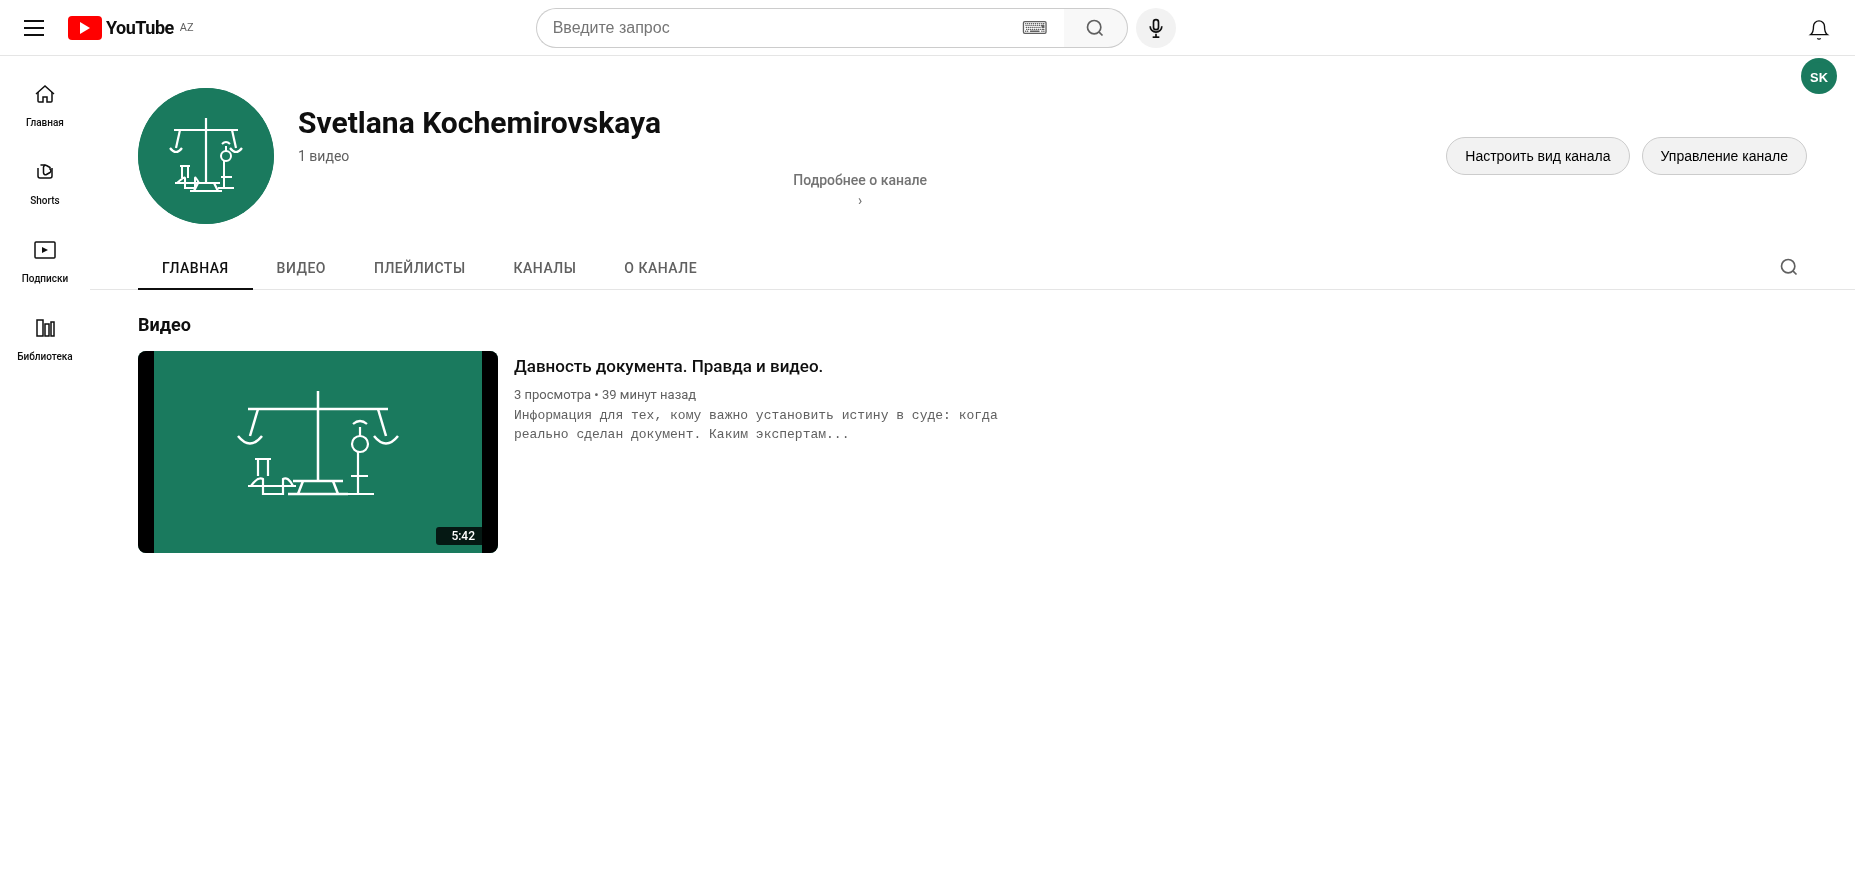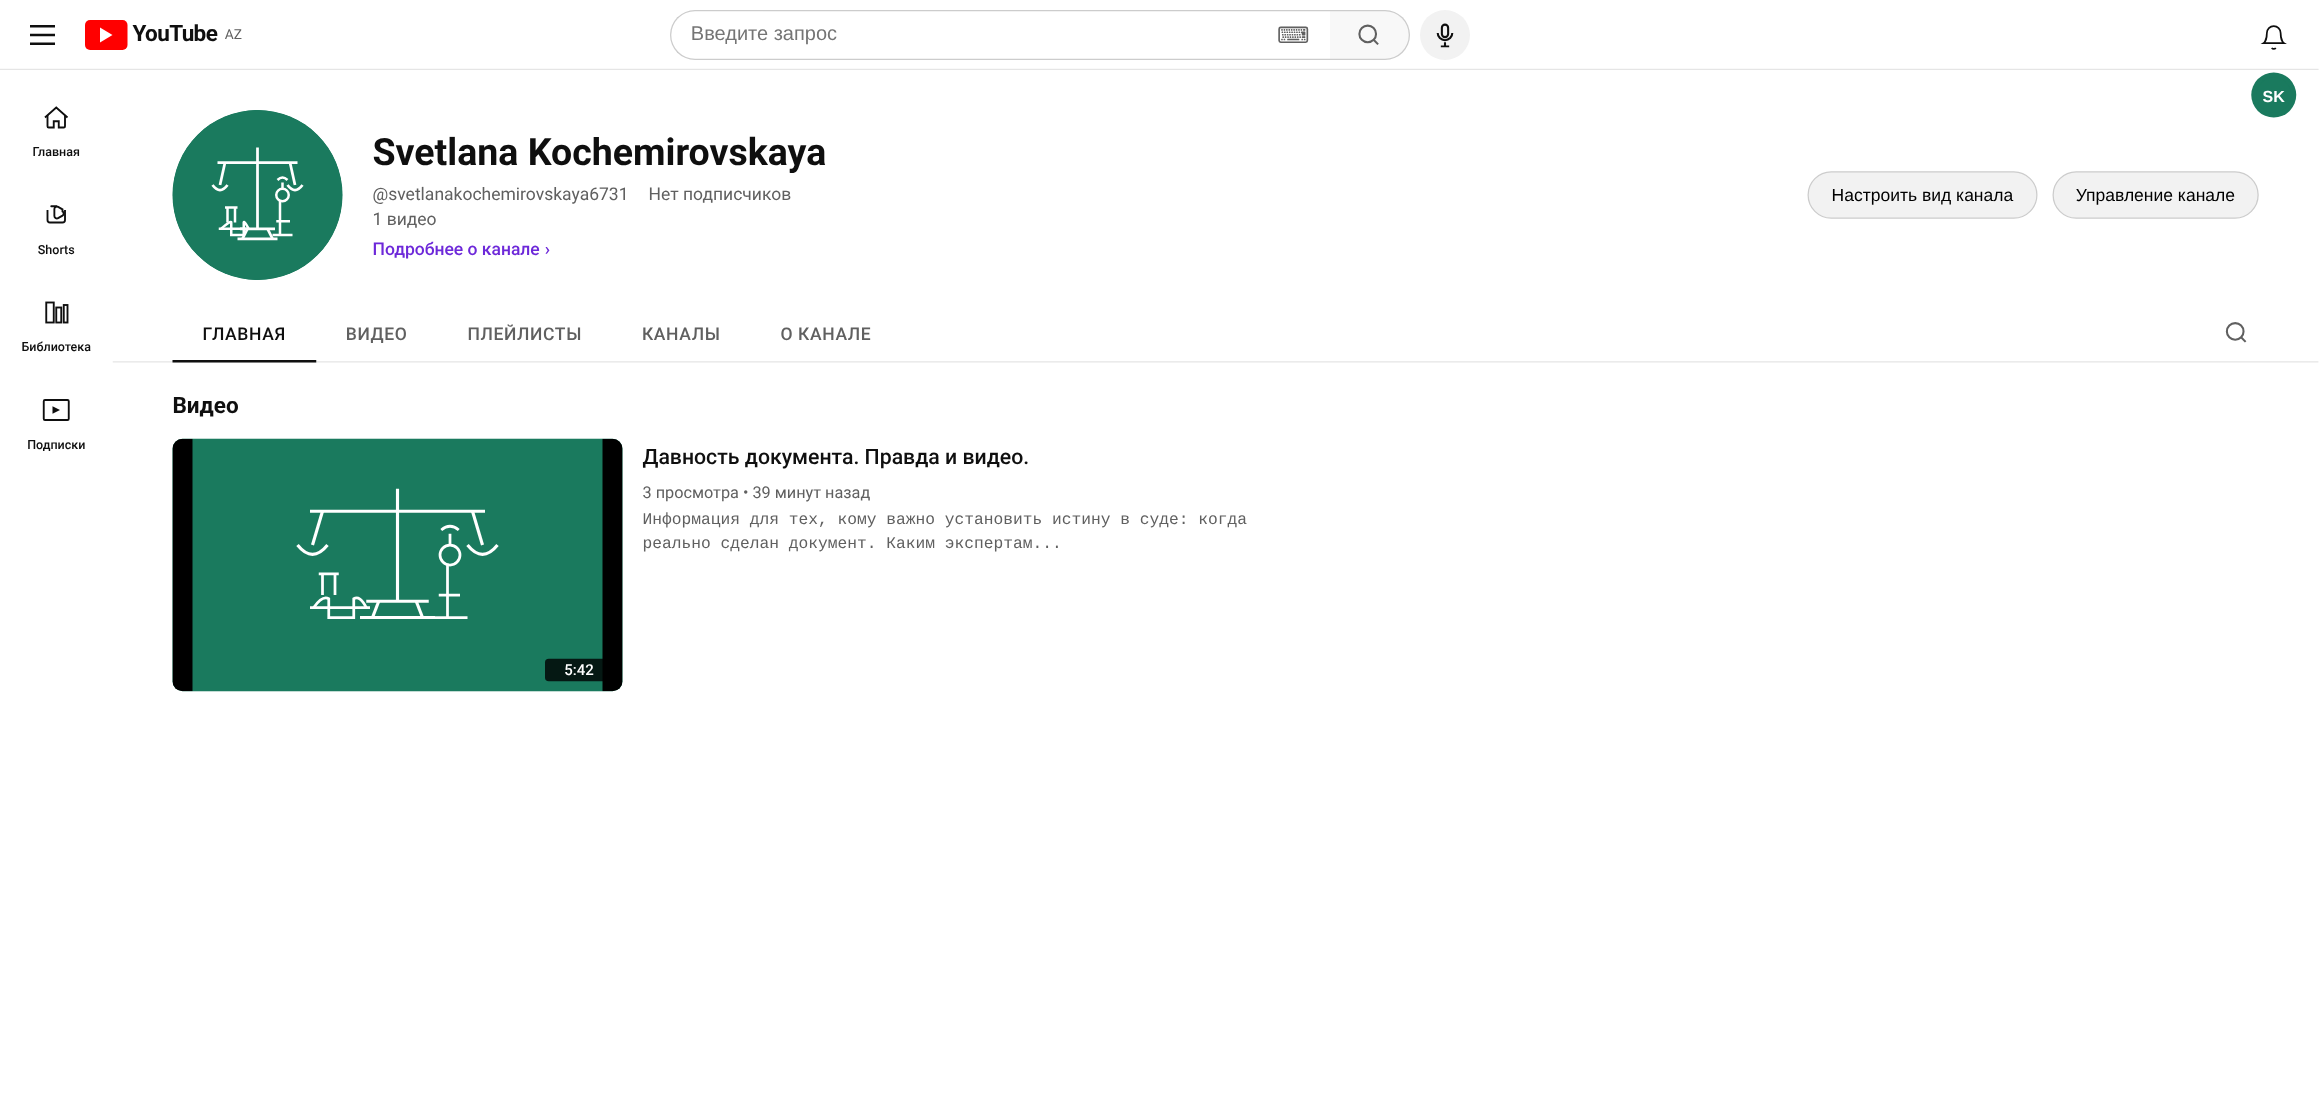--- a/index.html
+++ b/index.html
@@ -248,24 +248,25 @@
     }
     .channel-videos-count {
       color: #606060;
       font-size: 14px;
       margin-bottom: 8px;
     }
     .channel-more {
       display: flex;
       align-items: center;
       gap: 4px;
-      color: #6d28d9;
+      color: #737373;
       font-size: 14px;
       cursor: pointer;
       font-weight: 500;
+      flex-direction: column;
     }
     .channel-actions {
       display: flex;
       gap: 12px;
       align-items: center;
     }
     .btn-channel-action {
       padding: 10px 18px;
       border-radius: 20px;
       border: 1px solid #ccc;
@@ -461,35 +462,35 @@
           <path d="M17 7.5l-3.5-2a2 2 0 00-3 1.7v5.6a2 2 0 003 1.7l3.5-2a2 2 0 000-3.4z" stroke="#0f0f0f" stroke-width="1.5"></path>
           <path d="M8 5h4" stroke="#0f0f0f" stroke-width="1.5" stroke-linecap="round"></path>
           <path d="M5 8v8a2 2 0 002 2h10a2 2 0 002-2V8" stroke="#0f0f0f" stroke-width="1.5"></path>
         </svg>
       </span>
       <span class="sidebar-label">Shorts</span>
     </div>
     <div class="sidebar-item">
       <span class="sidebar-icon">
         <svg width="24" height="24" viewBox="0 0 24 24" fill="none" stroke="#0f0f0f" stroke-width="1.5">
+          <rect x="2" y="4" width="20" height="16" rx="1"></rect>
+          <polygon points="9,9 9,15 15,12" fill="#0f0f0f" stroke="none"></polygon>
+        </svg>
+      </span>
+      <span class="sidebar-label">Подписки</span>
+    </div>
+    <div class="sidebar-item">
+      <span class="sidebar-icon">
+        <svg width="24" height="24" viewBox="0 0 24 24" fill="none" stroke="#0f0f0f" stroke-width="1.5">
           <rect x="4" y="4" width="6" height="16"></rect>
           <rect x="12" y="8" width="4" height="12"></rect>
           <rect x="18" y="6" width="3" height="14"></rect>
         </svg>
       </span>
       <span class="sidebar-label">Библиотека</span>
-    </div>
-    <div class="sidebar-item">
-      <span class="sidebar-icon">
-        <svg width="24" height="24" viewBox="0 0 24 24" fill="none" stroke="#0f0f0f" stroke-width="1.5">
-          <rect x="2" y="4" width="20" height="16" rx="1"></rect>
-          <polygon points="9,9 9,15 15,12" fill="#0f0f0f" stroke="none"></polygon>
-        </svg>
-      </span>
-      <span class="sidebar-label">Подписки</span>
     </div>
   </nav>
 
   <main class="main">
 
     <div class="channel-header">
       <div class="channel-avatar">
 
         <svg width="136" height="136" viewBox="0 0 136 136">
           <circle cx="68" cy="68" r="68" fill="#1a7a5e"></circle>
@@ -527,25 +528,20 @@
             <line x1="80" y1="100" x2="96" y2="100"></line>
             <line x1="83" y1="89" x2="94" y2="89"></line>
             <circle cx="88" cy="68" r="5"></circle>
             <line x1="88" y1="63" x2="88" y2="58"></line>
             <path d="M84,56 Q88,52 92,56"></path>
           </g>
         </svg>
       </div>
       <div class="channel-info">
         <h1 class="channel-name">Svetlana Kochemirovskaya</h1>
-        <div class="channel-meta">
-          <span class="channel-handle">@svetlanakochemirovskaya6731</span>
-          <span> </span>
-          <span class="channel-stats">Нет подписчиков</span>
-        </div>
         <div class="channel-videos-count">1 видео</div>
         <div class="channel-more">
           <span>Подробнее о канале</span>
           <span>›</span>
         </div>
       </div>
       <div class="channel-actions">
         <button class="btn-channel-action">Настроить вид канала</button>
         <button class="btn-channel-action">Управление канале</button>
       </div>

